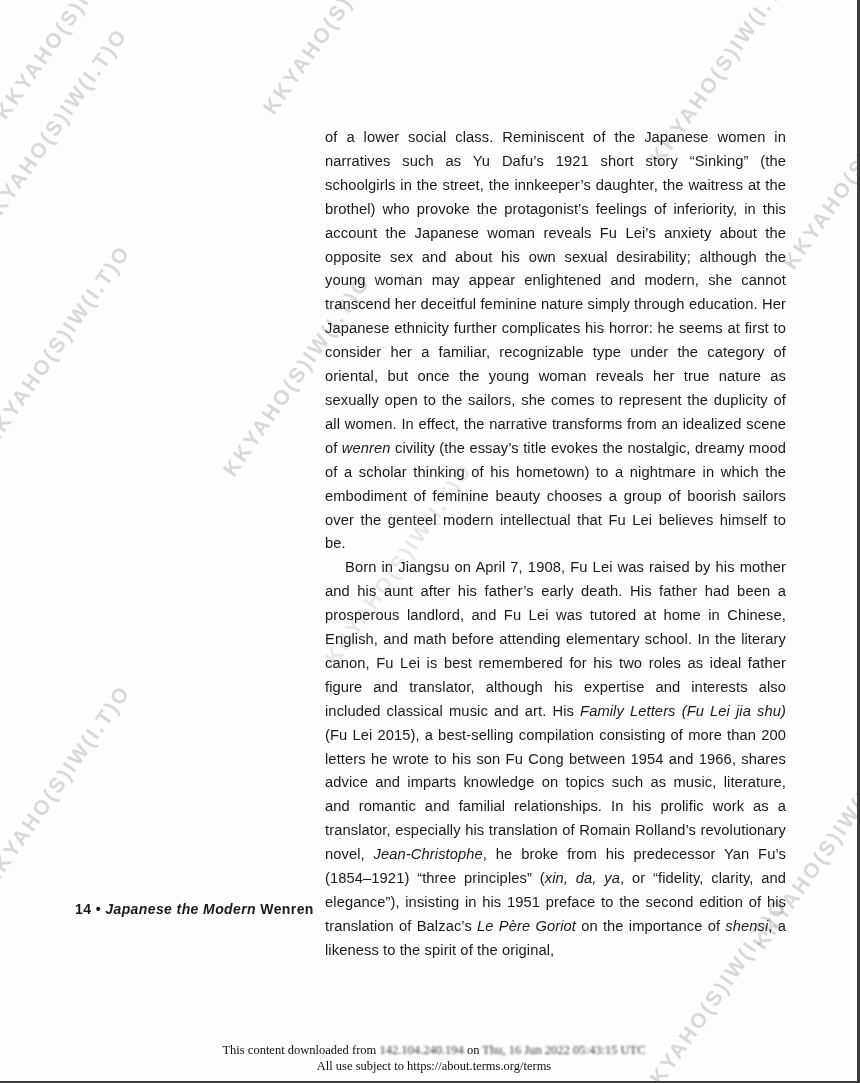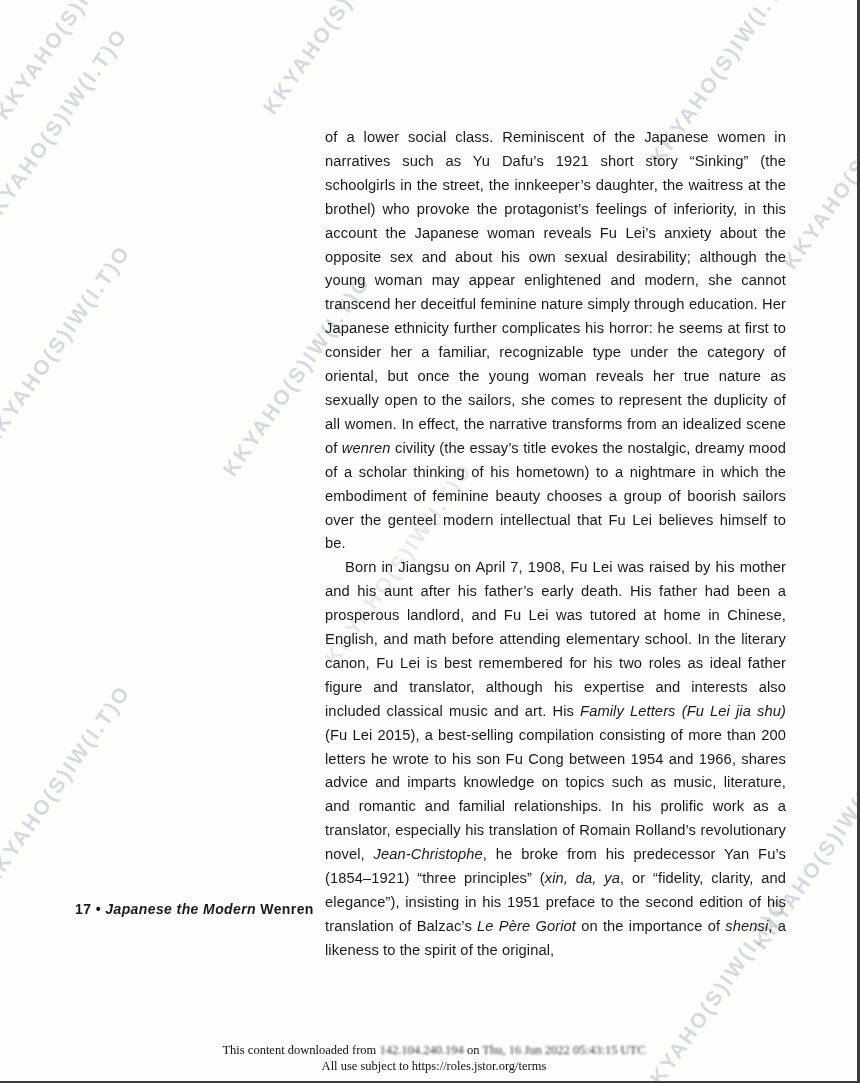--- a/index.html
+++ b/index.html
@@ -91,23 +91,23 @@
   <span class="watermark faint" style="left:330px; top:650px;">KKYAHO(S)IW(I.T)O</span>
   <span class="watermark" style="left:-12px; top:872px;">KKYAHO(S)IW(I.T)O</span>
   <span class="watermark" style="left:758px; top:935px;">KKYAHO(S)IW(I.T)O</span>
   <span class="watermark" style="left:645px; top:1085px;">KKYAHO(S)IW(I.T)O</span>
 
   <div id="body-text">
     <p class="para"><span>of a lower social class. Reminiscent of the Japanese women in narratives such as Yu Dafu’s 1921 short story “Sinking” (the schoolgirls in the street, the innkeeper’s daughter, the waitress at the brothel) who provoke the protagonist’s feelings of inferiority, in this account the Japanese woman reveals Fu Lei’s anxiety about the opposite sex and about his own sexual desirability; although the young woman may appear enlightened and modern, she cannot transcend her deceitful feminine nature simply through education. Her Japanese ethnicity further complicates his horror: he seems at first to consider her a familiar, recognizable type under the category of oriental, but once the young woman reveals her true nature as sexually open to the sailors, she comes to represent the duplicity of all women. In effect, the narrative transforms from an idealized scene of </span><span class="seg-i">wenren</span><span> civility (the essay’s title evokes the nostalgic, dreamy mood of a scholar thinking of his hometown) to a nightmare in which the embodiment of feminine beauty chooses a group of boorish sailors over the genteel modern intellectual that Fu Lei believes himself to be.</span></p>
     <p class="para indent"><span>Born in Jiangsu on April 7, 1908, Fu Lei was raised by his mother and his aunt after his father’s early death. His father had been a prosperous landlord, and Fu Lei was tutored at home in Chinese, English, and math before attending elementary school. In the literary canon, Fu Lei is best remembered for his two roles as ideal father figure and translator, although his expertise and interests also included classical music and art. His </span><span class="seg-i">Family Letters</span><span class="seg-i"> (Fu Lei jia shu)</span><span> (Fu Lei 2015), a best-selling compilation consisting of more than 200 letters he wrote to his son Fu Cong between 1954 and 1966, shares advice and imparts knowledge on topics such as music, literature, and romantic and familial relationships. In his prolific work as a translator, especially his translation of Romain Rolland’s revolutionary novel, </span><span class="seg-i">Jean-Christophe</span><span>, he broke from his predecessor Yan Fu’s (1854–1921) “three principles” (</span><span class="seg-i">xin, da, ya</span><span>, or “fidelity, clarity, and elegance”), insisting in his 1951 preface to the second edition of his translation of Balzac’s </span><span class="seg-i">Le Père Goriot</span><span> on the importance of </span><span class="seg-i">shensi</span><span>, a likeness to the spirit of the original,</span></p>
   </div>
 
-  <div id="page-footer"><span class="seg-b">17 • </span><span class="seg-i seg-b">Japanese the Modern </span><span class="seg-b">Wenren</span></div>
+  <div id="page-footer"><span class="seg-b">14 • </span><span class="seg-i seg-b">Japanese the Modern </span><span class="seg-b">Wenren</span></div>
 
   <div id="jstor-credit">
     <div><span>This content downloaded from </span><span class="blurred">142.104.240.194</span><span> on </span><span class="blurred">Thu, 16 Jun 2022 05:43:15 UTC</span></div>
-    <div>All use subject to https://roles.jstor.org/terms</div>
+    <div>All use subject to https://about.terms.org/terms</div>
   </div>
 
   <div id="scan-edge-right"></div>
   <div id="scan-edge-bottom"></div>
 
 </div>
 
 </body></html>

